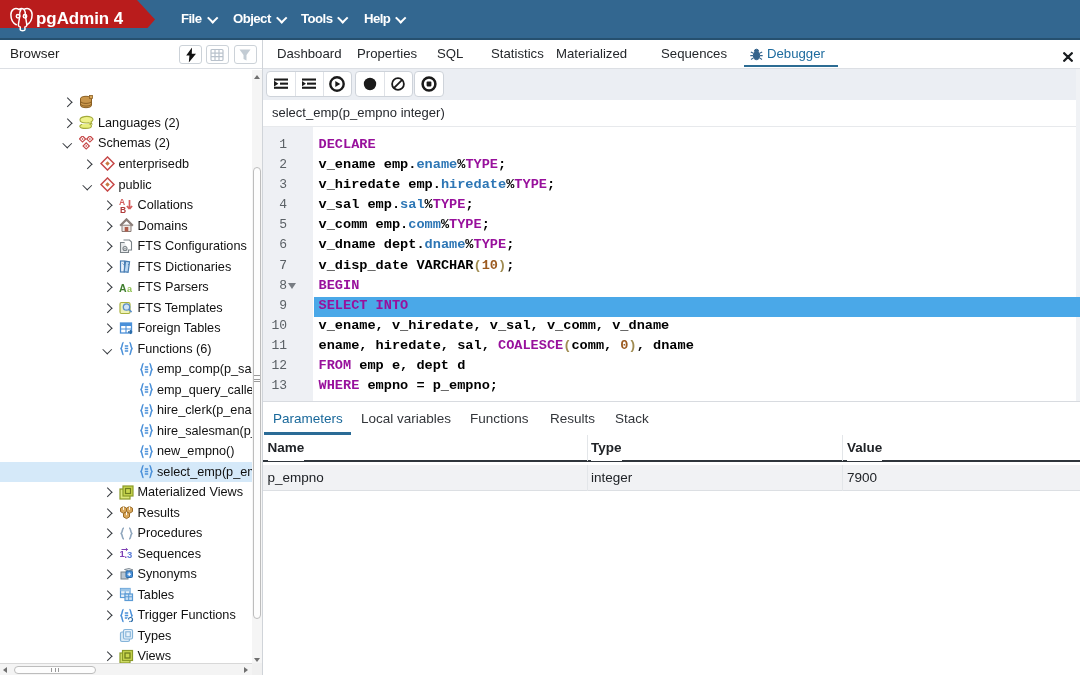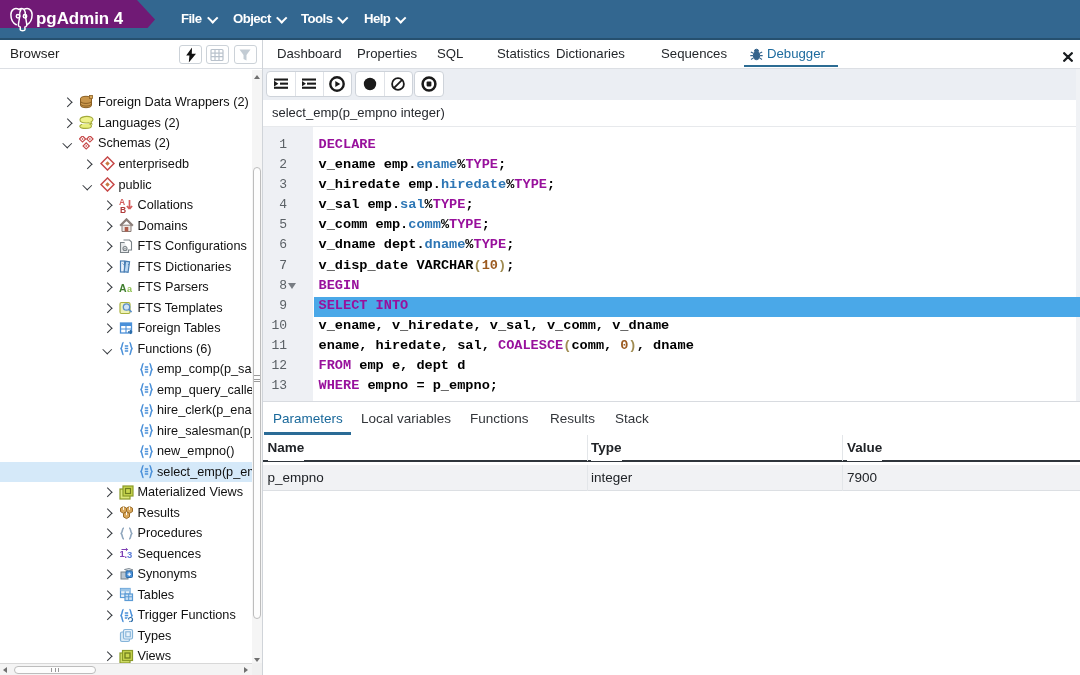--- a/index.html
+++ b/index.html
@@ -4,21 +4,21 @@
 <title>pgAdmin 4</title>
 <style>
 *{margin:0;padding:0;box-sizing:border-box}
 html,body{width:1080px;height:675px;overflow:hidden;background:#fff;
   font-family:"Liberation Sans",sans-serif;}
 #page{position:relative;width:1080px;height:675px;background:#fff;}
 
 
 #hdr{position:absolute;left:0;top:0;width:1080px;height:40px;background:#336790;
   border-bottom:2px solid #26506f;}
-#logoarea{position:absolute;left:0;top:-0px;width:155px;height:28px;background:#701a75;
+#logoarea{position:absolute;left:0;top:-0px;width:155px;height:28px;background:#b91c1c;
   clip-path:polygon(0 0,137px 0,155px 19.5px,137px 40px,0 40px);z-index:1;}
 #logoarea svg{position:absolute;left:9px;top:6px;}
 #logoarea .t{position:absolute;left:36px;top:0;line-height:38px;color:#fff;
   font-size:16.9px;font-weight:bold;letter-spacing:0;}
 .menu{position:absolute;top:0;height:38px;line-height:38px;color:#fff;
   font-size:13.2px;font-weight:bold;letter-spacing:-0.55px;}
 .menu:after{content:"";display:inline-block;width:5.5px;height:5.5px;margin-left:7px;
   border-right:2.2px solid #fff;border-bottom:2.2px solid #fff;
   transform:rotate(45deg);vertical-align:1.5px;}
 
@@ -160,21 +160,20 @@
     </div>
     <div id="tree">
 <div class="trow" style="top:22.42px">
           <span class="chev c" style="left:63.5px"></span>
           <span class="ticon" style="left:79px"><svg width="15" height="15" viewBox="0 0 15 15">
               <ellipse cx="7" cy="3.5" rx="5.5" ry="2.2" fill="#c9964a" stroke="#8a5f22" stroke-width="1"></ellipse>
               <path d="M1.5 3.5v7c0 1.2 2.5 2.2 5.5 2.2s5.5-1 5.5-2.2v-7" fill="#c9964a" stroke="#8a5f22" stroke-width="1"></path>
               <path d="M1.5 6.2c0 1.2 2.5 2.2 5.5 2.2s5.5-1 5.5-2.2M1.5 8.9c0 1.2 2.5 2.2 5.5 2.2s5.5-1 5.5-2.2" fill="none" stroke="#8a5f22" stroke-width="1"></path>
               <rect x="10.5" y="0.5" width="3" height="3" fill="#d9a85c" stroke="#8a5f22" stroke-width="0.8"></rect>
             </svg></span>
-          <span class="tlabel" style="left:98px">Foreign Data Wrappers (2)</span>
         </div>
 <div class="trow" style="top:42.94px">
           <span class="chev c" style="left:63.5px"></span>
           <span class="ticon" style="left:79px"><svg width="15" height="15" viewBox="0 0 15 15">
               <path d="M3.2 9.2c-1.6.5-2.6 1.3-2.3 2.3.4 1.2 2.7 1.9 5.6 1.9 3.4 0 6-1 6-2.5 0-.8-.8-1.5-2.1-1.9" fill="#e8ef7c" stroke="#a3aa3a" stroke-width="1.1"></path>
               <path d="M5.6 1.6C3 2 1 3.3 1 4.8c0 1.8 2.7 3.2 6.2 3.2.8 0 1.5-.1 2.2-.2l3.5 1.1-.9-2c1.2-.6 2-1.4 2-2.3 0-1.8-2.8-3.2-6.2-3.2-.8 0-1.5.1-2.2.2z" fill="#eef28a" stroke="#a3aa3a" stroke-width="1.1"></path>
             </svg></span>
           <span class="tlabel" style="left:98px">Languages (2)</span>
         </div>
 <div class="trow" style="top:63.46px">
@@ -437,22 +436,22 @@
       <div class="sarr" style="left:244px;top:2.5px;border-top:3.5px solid transparent;border-bottom:3.5px solid transparent;border-left:4.5px solid #707070"></div>
     </div>
     <div id="corner"></div>
   </div>
 
   <div id="main">
     <div id="tabs">
 <div class="tab" style="left:14px">Dashboard</div>
 <div class="tab" style="left:94px">Properties</div>
 <div class="tab" style="left:174px">SQL</div>
-<div class="tab" style="left:234px">Statistics</div>
-<div class="tab" style="left:293px">Dictionaries</div>
+<div class="tab" style="left:228px">Statistics</div>
+<div class="tab" style="left:293px">Materialized</div>
 <div class="tab" style="left:398px">Sequences</div>
 <div class="tab act" style="left:487px"><span style="display:inline-block;vertical-align:-2.5px;margin-right:4px"><svg width="13" height="14" viewBox="0 0 13 14">
               <g fill="#36648c" stroke="#36648c">
                 <ellipse cx="6.5" cy="8.6" rx="3.1" ry="4.1"></ellipse>
                 <path d="M6.5 2.2a2.1 2.1 0 0 1 2.1 2.1h-4.2a2.1 2.1 0 0 1 2.1-2.1z"></path>
                 <g stroke-width="1.1" fill="none">
                   <path d="M3.4 6.3L0.8 5M3.2 8.6H0.3M3.4 10.9l-2.4 1.6M9.6 6.3L12.2 5M9.8 8.6h2.9M9.6 10.9l2.4 1.6"></path>
                 </g>
               </g>
             </svg></span>Debugger</div>

